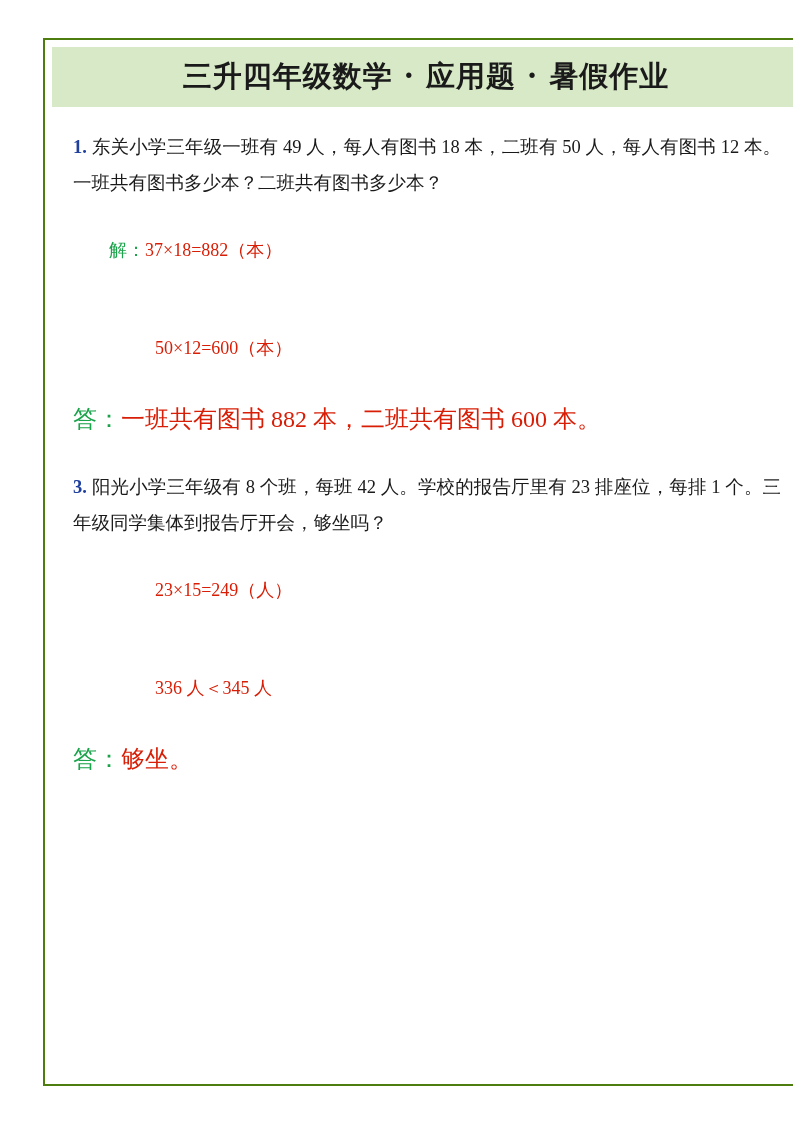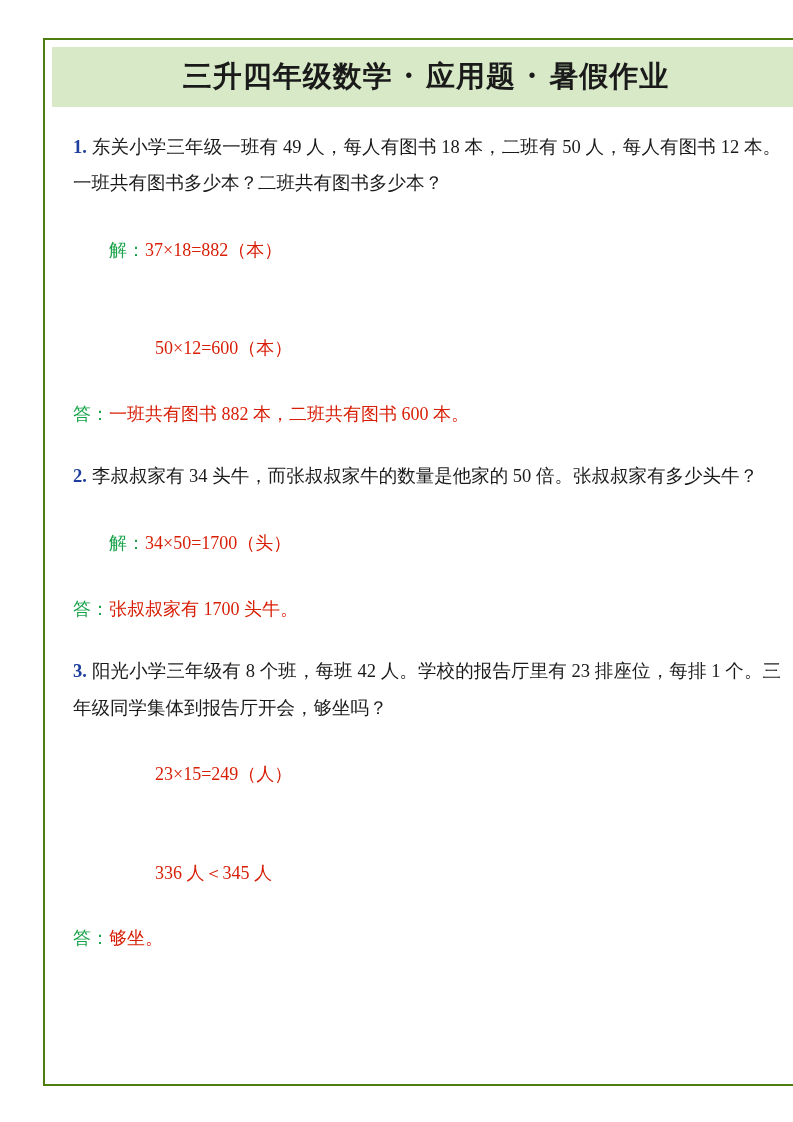--- a/index.html
+++ b/index.html
@@ -62,21 +62,21 @@
     white-space: pre;
   }
   .solve-label {
     color: #1aa34a;
   }
   .indent {
     display: inline-block;
     width: 46px;
   }
   .ans-line {
-    font-size: 18px;
+    font-size: 24px;
     line-height: 1.82;
     color: #d81e06;
   }
   .ans-label {
     color: #1aa34a;
   }
 </style>
 </head>
 <body>
 
@@ -96,31 +96,20 @@
         <span class="solve-label">解：</span><span>37×18=882（本）</span>
       </div>
       <div class="solve-line">
         <span class="indent"></span><span>50×12=600（本）</span>
       </div>
       <div class="ans-line">
         <span class="ans-label">答：</span><span>一班共有图书 882 本，二班共有图书 600 本。</span>
       </div>
     </div>
 
-    <div class="problem">
-      <div class="q-line">
-        <span class="q-num">2.</span><span>李叔叔家有 34 头牛，而张叔叔家牛的数量是他家的 50 倍。张叔叔家有多少头牛？</span>
-      </div>
-      <div class="solve-line">
-        <span class="solve-label">解：</span><span>34×50=1700（头）</span>
-      </div>
-      <div class="ans-line">
-        <span class="ans-label">答：</span><span>张叔叔家有 1700 头牛。</span>
-      </div>
-    </div>
 
     <div class="problem">
       <div class="q-line">
         <span class="q-num">3.</span><span>阳光小学三年级有 8 个班，每班 42 人。学校的报告厅里有 23 排座位，每排 1 个。三年级同学集体到报告厅开会，够坐吗？</span>
       </div>
       <div class="solve-line">
         <span class="indent"></span><span>23×15=249（人）</span>
       </div>
       <div class="solve-line">
         <span class="indent"></span><span>336 人＜345 人</span>

